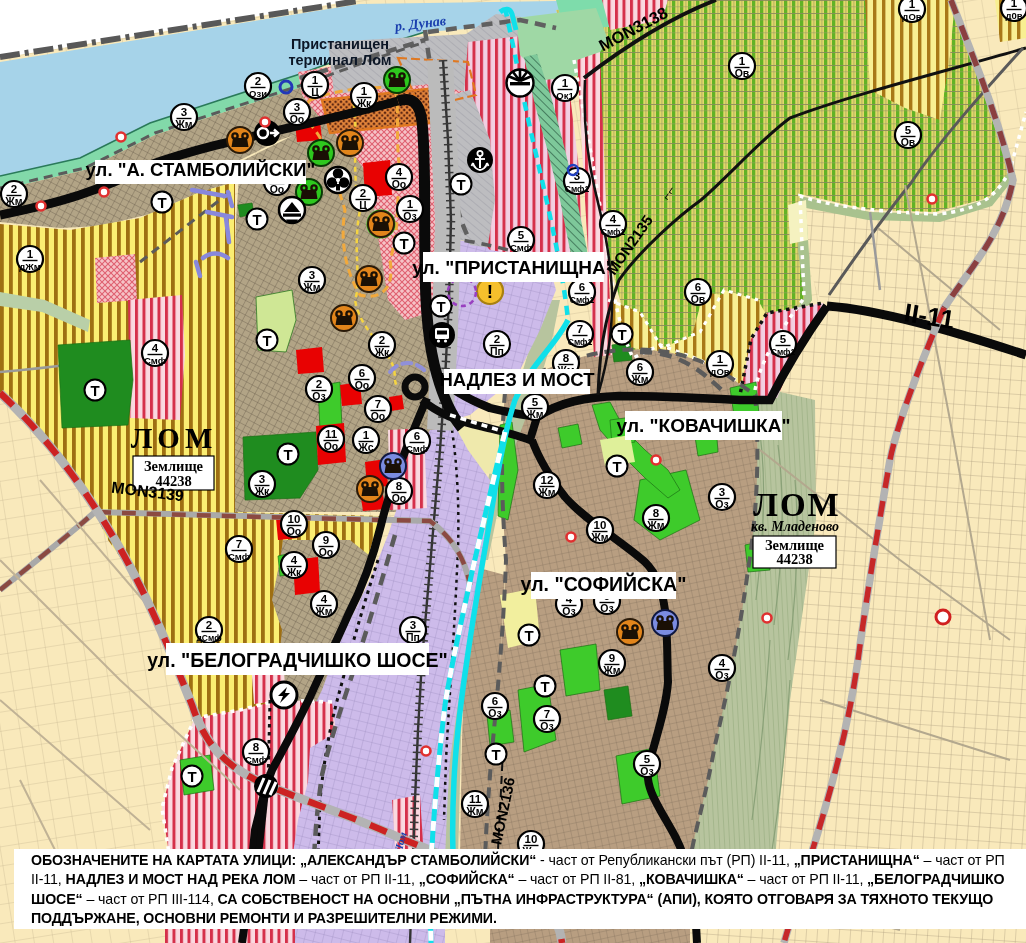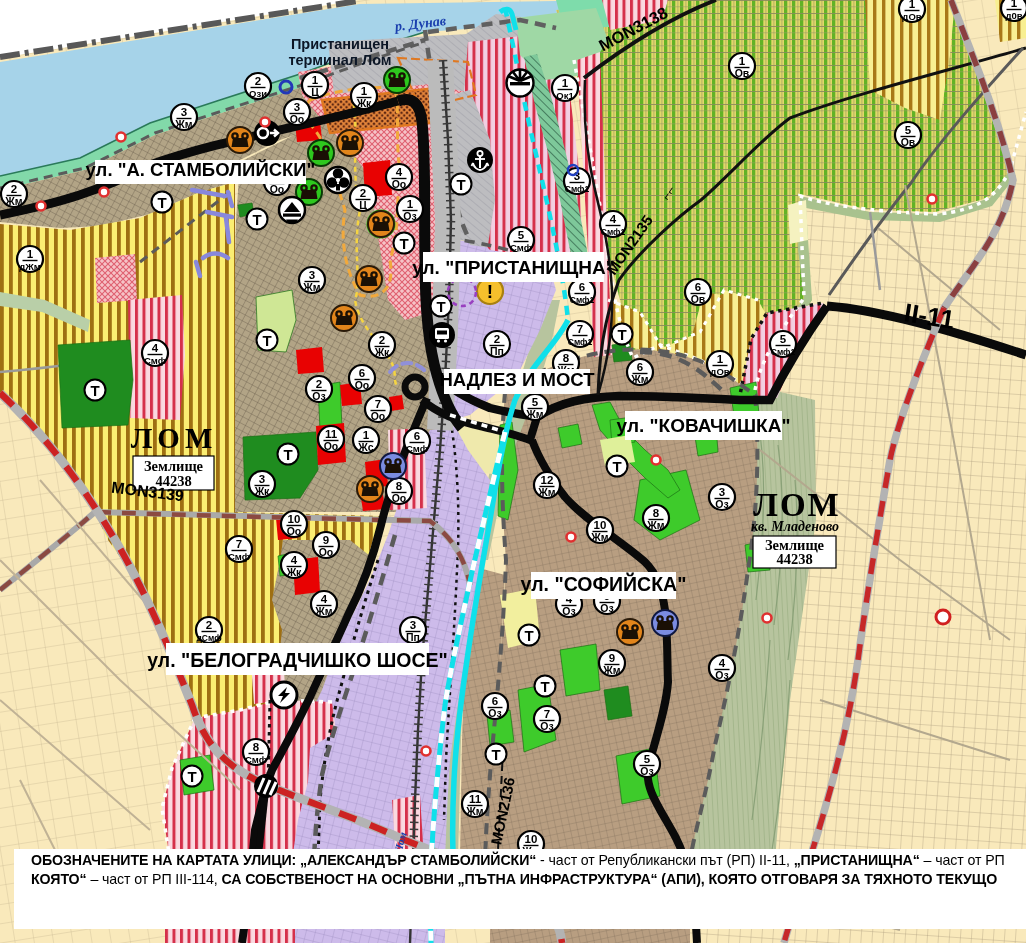--- a/index.html
+++ b/index.html
@@ -1090,14 +1090,16 @@
 
 <text x="508" y="812" font-size="15" font-weight="bold" transform="rotate(-78 508 812)" text-anchor="middle">MON2136</text>
 
 <text x="928" y="325" font-size="26" font-weight="bold" transform="rotate(9 928 325)" text-anchor="middle">II-11</text>
 
 <text x="404" y="843" font-size="11" font-weight="bold" font-style="italic" fill="#1a3fae" class="serif" transform="rotate(-75 404 843)" text-anchor="middle">Лом</text>
 </svg>
 
 <div id="box">
 <div><b>ОБОЗНАЧЕНИТЕ НА КАРТАТА УЛИЦИ: „АЛЕКСАНДЪР СТАМБОЛИЙСКИ“</b> - част от Републикански път (РП) II-11, <b>„ПРИСТАНИЩНА“</b> – част от РП</div>
-<div><b>КОЯТО“</b> – част от РП III-114, <b>СА СОБСТВЕНОСТ НА ОСНОВНИ „ПЪТНА ИНФРАСТРУКТУРА“ (АПИ), КОЯТО ОТГОВАРЯ ЗА ТЯХНОТО ТЕКУЩО</b></div>
+<div>II-11, <b>НАДЛЕЗ И МОСТ НАД РЕКА ЛОМ</b> – част от РП II-11, <b>„СОФИЙСКА“</b> – част от РП II-81, <b>„КОВАЧИШКА“</b> – част от РП II-11, <b>„БЕЛОГРАДЧИШКО</b></div>
+<div><b>ШОСЕ“</b> – част от РП III-114, <b>СА СОБСТВЕНОСТ НА ОСНОВНИ „ПЪТНА ИНФРАСТРУКТУРА“ (АПИ), КОЯТО ОТГОВАРЯ ЗА ТЯХНОТО ТЕКУЩО</b></div>
+<div><b>ПОДДЪРЖАНЕ, ОСНОВНИ РЕМОНТИ И РАЗРЕШИТЕЛНИ РЕЖИМИ.</b></div>
 </div>
 
 </body></html>

